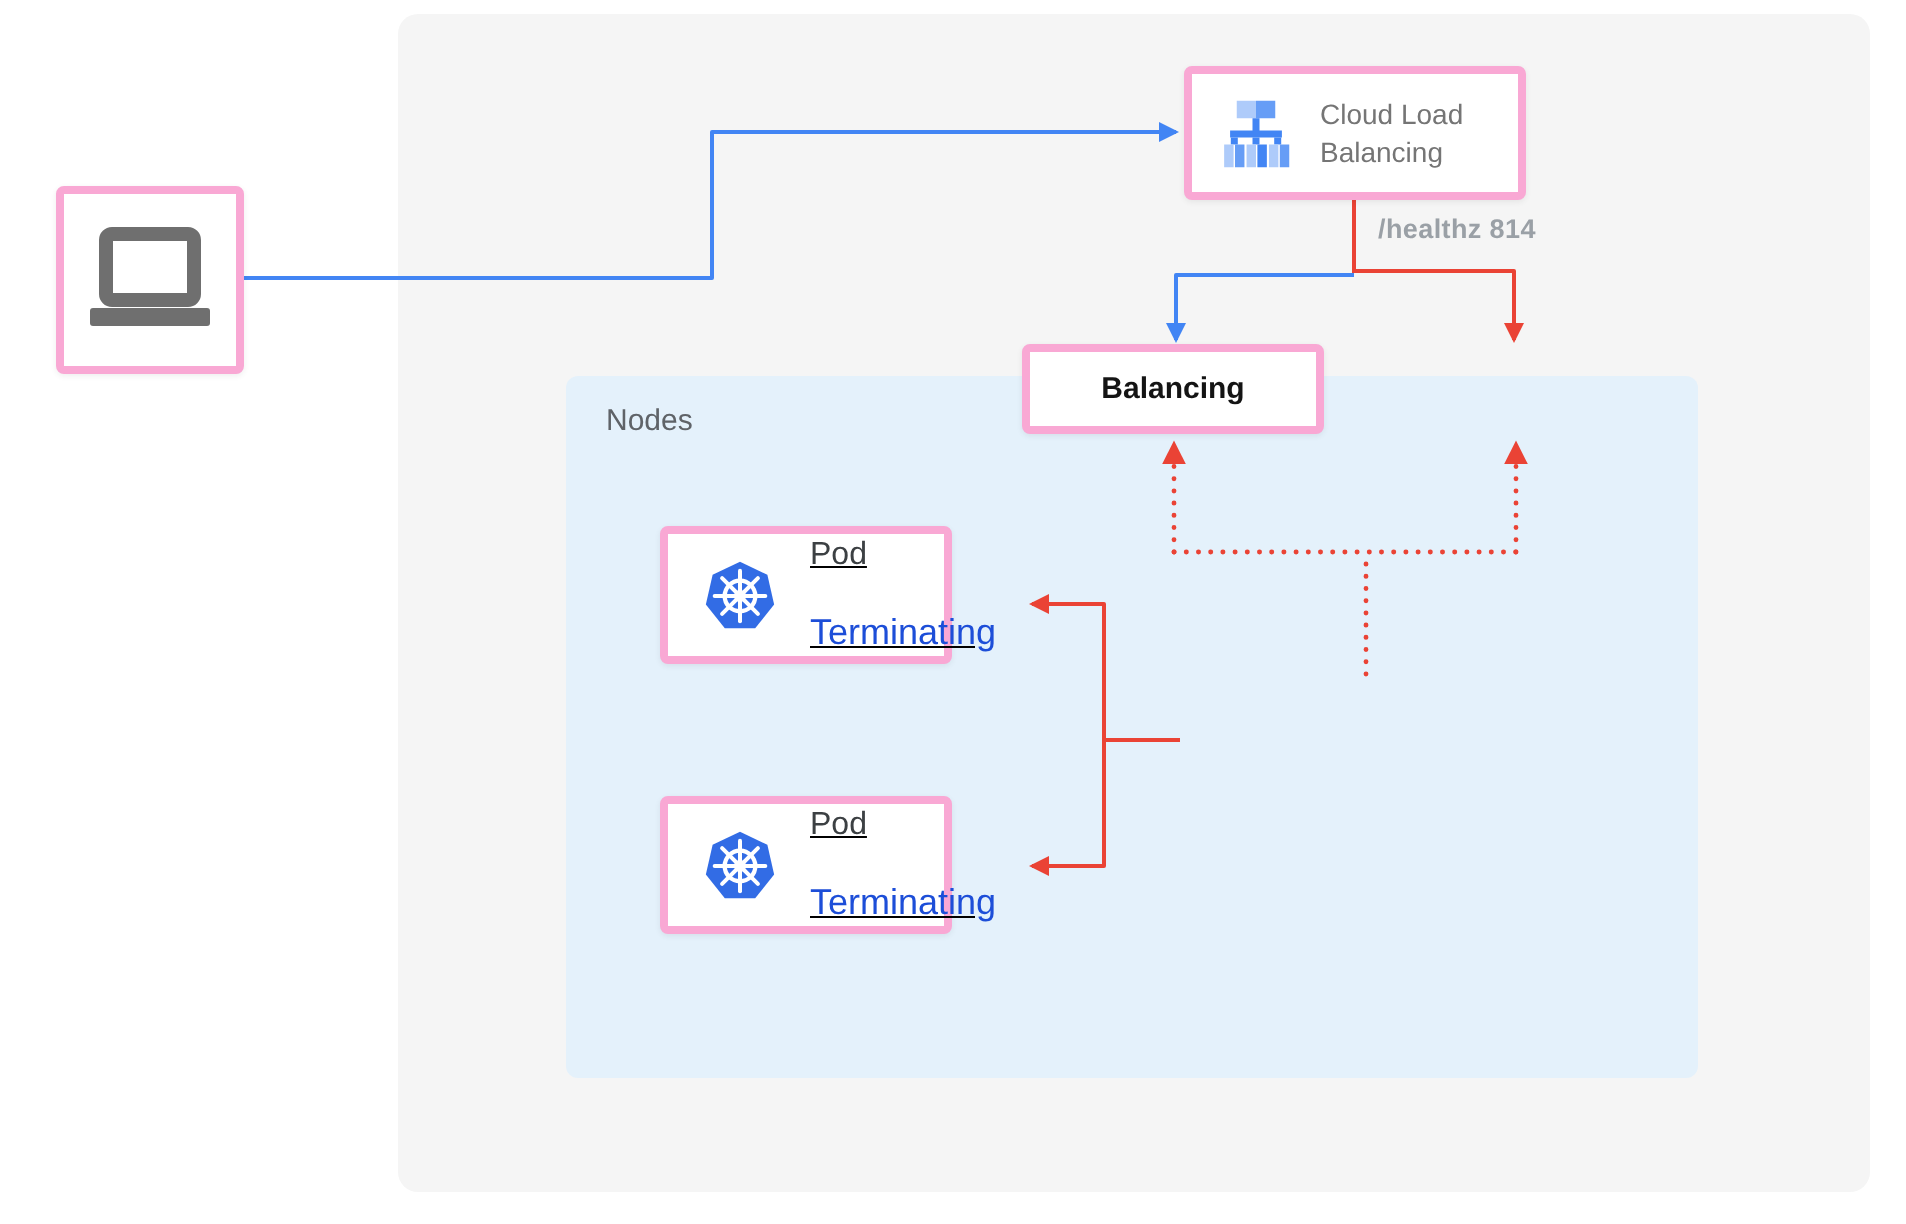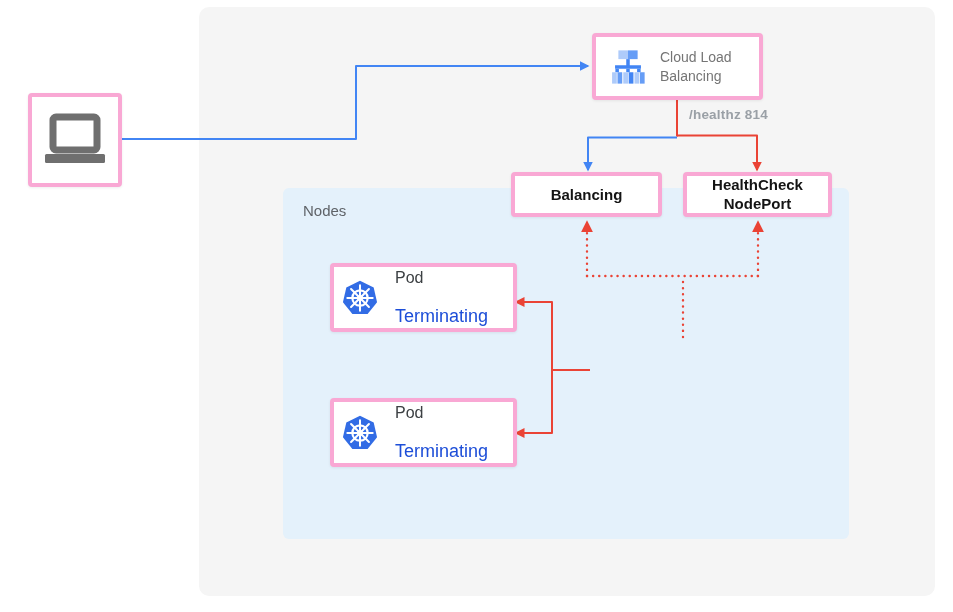--- a/index.html
+++ b/index.html
@@ -56,21 +56,21 @@
     justify-content:center; text-align:center;
     font-weight:bold; font-size:15px; color:#141414;
   }
   .hcnp-box {
     left:683px; top:172px; width:149px; height:45px;
     justify-content:center; text-align:center;
     font-weight:bold; font-size:15px; color:#141414; line-height:1.25;
   }
   .hcnp-box .wrap-label { display:inline-block; width:104px; }
 
-  .pod-box { width:187px; height:69px; padding:0 6px; gap:15px; }
+  .pod-box { width:146px; height:69px; padding:0 16px; gap:15px;text-decoration:underline; }
   .pod1 { left:330px; top:263px; }
   .pod2 { left:330px; top:398px; }
 
   .kproxy-box { left:590px; top:337px; width:185px; height:68px; padding:0 12px; gap:16px; }
 
   .node-title { font-size:16px; color:#3c4043; line-height:1.35; }
   .node-subtitle { font-size:18px; color:#1d4ed8; line-height:1.35;margin-top:15px; }
 
   .healthz-label {
     position:absolute; left:689px; top:107px;
@@ -143,23 +143,20 @@
     </svg>
     <div class="clb-label">Cloud Load Balancing</div>
   </div>
 
   <div class="healthz-label">/healthz 814</div>
 
   <div class="box nodeport-box">
     <span>Balancing</span>
   </div>
 
-  <div class="box hcnp-box">
-    <span class="wrap-label">HealthCheck NodePort</span>
-  </div>
 
   <div class="box pod-box pod1">
     <svg class="icon" width="40" height="40" viewBox="0 0 24 24">
       <polygon points="12,1.7 20.21,5.65 22.24,14.54 16.56,21.66 7.44,21.66 1.76,14.54 3.79,5.65" fill="#326ce5"></polygon>
       <g stroke="#ffffff" stroke-width="1.2" stroke-linecap="round">
         <line x1="12" y1="12" x2="19.6" y2="12"></line>
           <line x1="12" y1="12" x2="4.4" y2="12"></line>
         <line x1="12" y1="12" x2="12" y2="19.6"></line>
           <line x1="12" y1="12" x2="12" y2="4.4"></line>
         <line x1="12" y1="12" x2="17.37" y2="17.37"></line>

